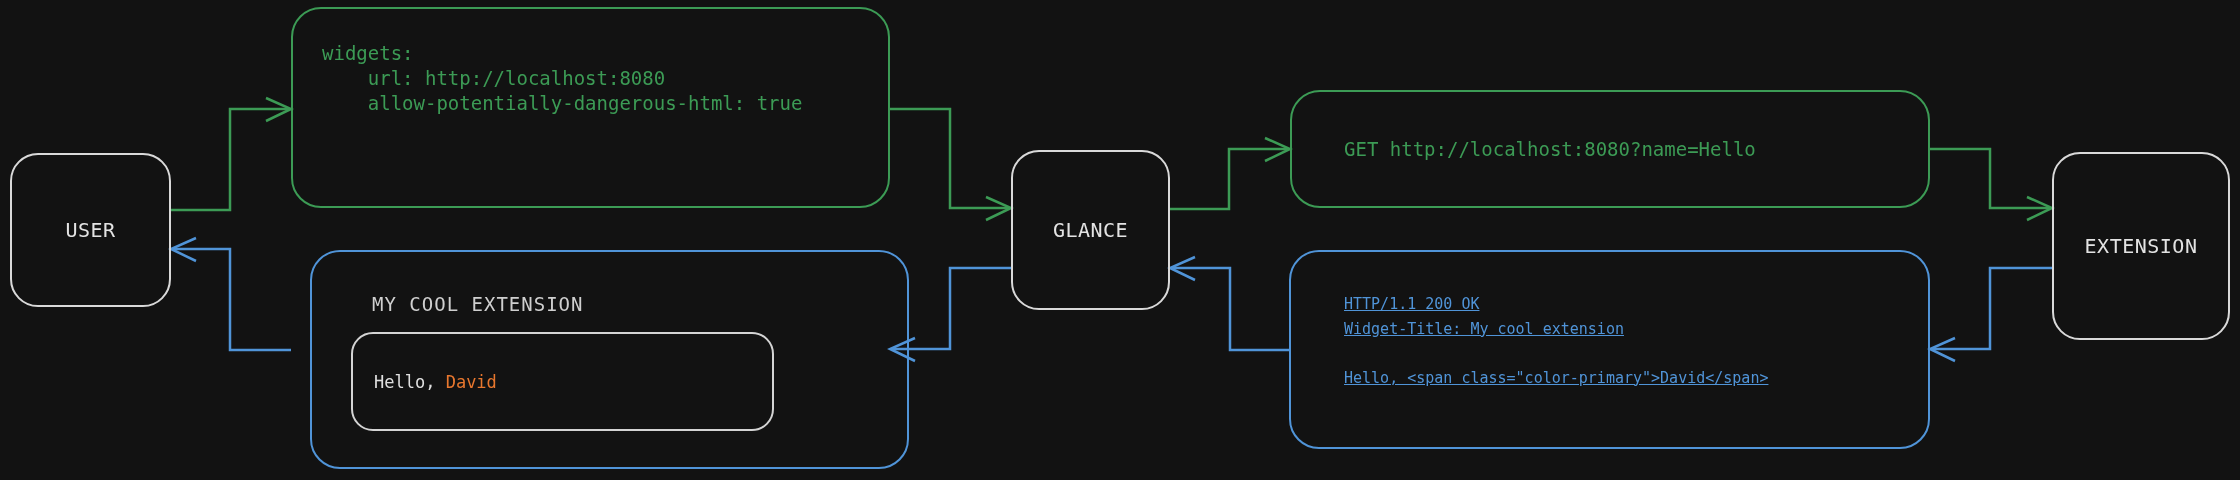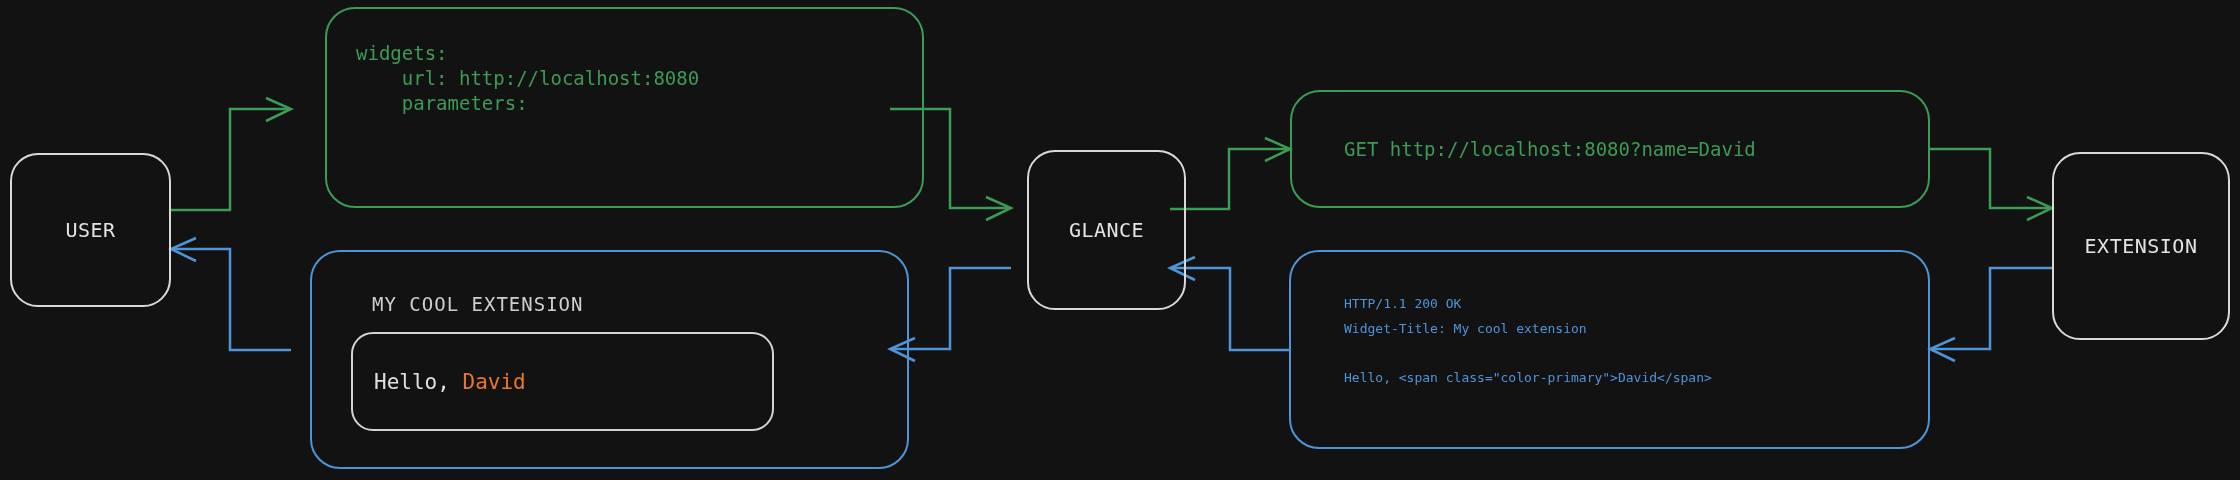--- a/index.html
+++ b/index.html
@@ -18,39 +18,39 @@
     font-family:"DejaVu Sans Mono","Liberation Mono",monospace;
     overflow:hidden;
   }
   .box{position:absolute;box-sizing:border-box;border:2px solid;border-radius:30px;background:transparent;}
   .node{
     border-color:var(--node_border);border-radius:28px;
     display:flex;align-items:center;justify-content:center;
     color:var(--node_text);font-size:20px;letter-spacing:0.5px;text-align:center;
   }
   #node-user{left:10px;top:153px;width:161px;height:154px;}
-  #node-glance{left:1011px;top:150px;width:159px;height:160px;margin-left:16px;}
+  #node-glance{left:1011px;top:150px;width:159px;height:160px;}
   #node-extension{left:2052px;top:152px;width:178px;height:188px;}
 
-  #config-box{left:291px;top:7px;width:599px;height:201px;border-color:var(--green);padding:32px 0 0 29px;margin-left:34px;}
+  #config-box{left:291px;top:7px;width:599px;height:201px;border-color:var(--green);padding:32px 0 0 29px;}
   .cfg-line{white-space:pre;height:25px;line-height:25px;font-size:19px;color:var(--green);}
 
   #request-box{left:1290px;top:90px;width:640px;height:118px;border-color:var(--green);
     display:flex;align-items:center;padding-left:52px;}
   #request-box .req-text{font-size:19px;color:var(--green);white-space:pre;}
 
   #response-box{left:1289px;top:250px;width:641px;height:199px;border-color:var(--blue);padding:40px 0 0 53px;}
-  .resp-line{white-space:pre;height:24.5px;line-height:24.5px;font-size:13px;color:var(--blue);}
+  .resp-line{white-space:pre;height:24.5px;line-height:24.5px;font-size:15px;color:var(--blue);text-decoration:underline;}
 
   #widget-box{left:291px;top:250px;width:599px;height:219px;border-color:var(--blue);margin-left:19px;}
   #widget-title{position:absolute;left:60px;top:41px;font-size:19px;color:var(--dim_text);letter-spacing:1px;white-space:pre;}
   #widget-inner{position:absolute;left:39px;top:80px;width:423px;height:99px;box-sizing:border-box;
     border:2px solid var(--inner_border);border-radius:22px;
     display:flex;align-items:center;padding-left:21px;}
-  #widget-inner .greet{font-size:21px;white-space:pre;}
+  #widget-inner .greet{font-size:17px;white-space:pre;}
   .greet-prefix{color:#e0e0e0;}
   .greet-name{color:var(--orange);}
 
   svg.wires{position:absolute;left:0;top:0;pointer-events:none;}
   .wire-green{stroke:var(--green);}
   .wire-blue{stroke:var(--blue);}
   svg.wires path{fill:none;stroke-width:2.5px;}
 </style>
 </head>
 <body>
@@ -84,25 +84,25 @@
   <div class="box node" id="node-glance">
     <span>GLANCE</span>
   </div>
   <div class="box node" id="node-extension">
     <span>EXTENSION</span>
   </div>
 
   <div class="box" id="config-box">
     <div class="cfg-line">widgets:</div>
     <div class="cfg-line">    url: http://localhost:8080</div>
-    <div class="cfg-line">    parameters:</div>
+    <div class="cfg-line">    allow-potentially-dangerous-html: true</div>
   </div>
 
   <div class="box" id="request-box">
-    <span class="req-text">GET http://localhost:8080?name=David</span>
+    <span class="req-text">GET http://localhost:8080?name=Hello</span>
   </div>
 
   <div class="box" id="response-box">
     <div class="resp-line">HTTP/1.1 200 OK</div>
     <div class="resp-line">Widget-Title: My cool extension</div>
     <div class="resp-line"></div>
     <div class="resp-line">Hello, &lt;span class="color-primary"&gt;David&lt;/span&gt;</div>
   </div>
 
   <div class="box" id="widget-box">

